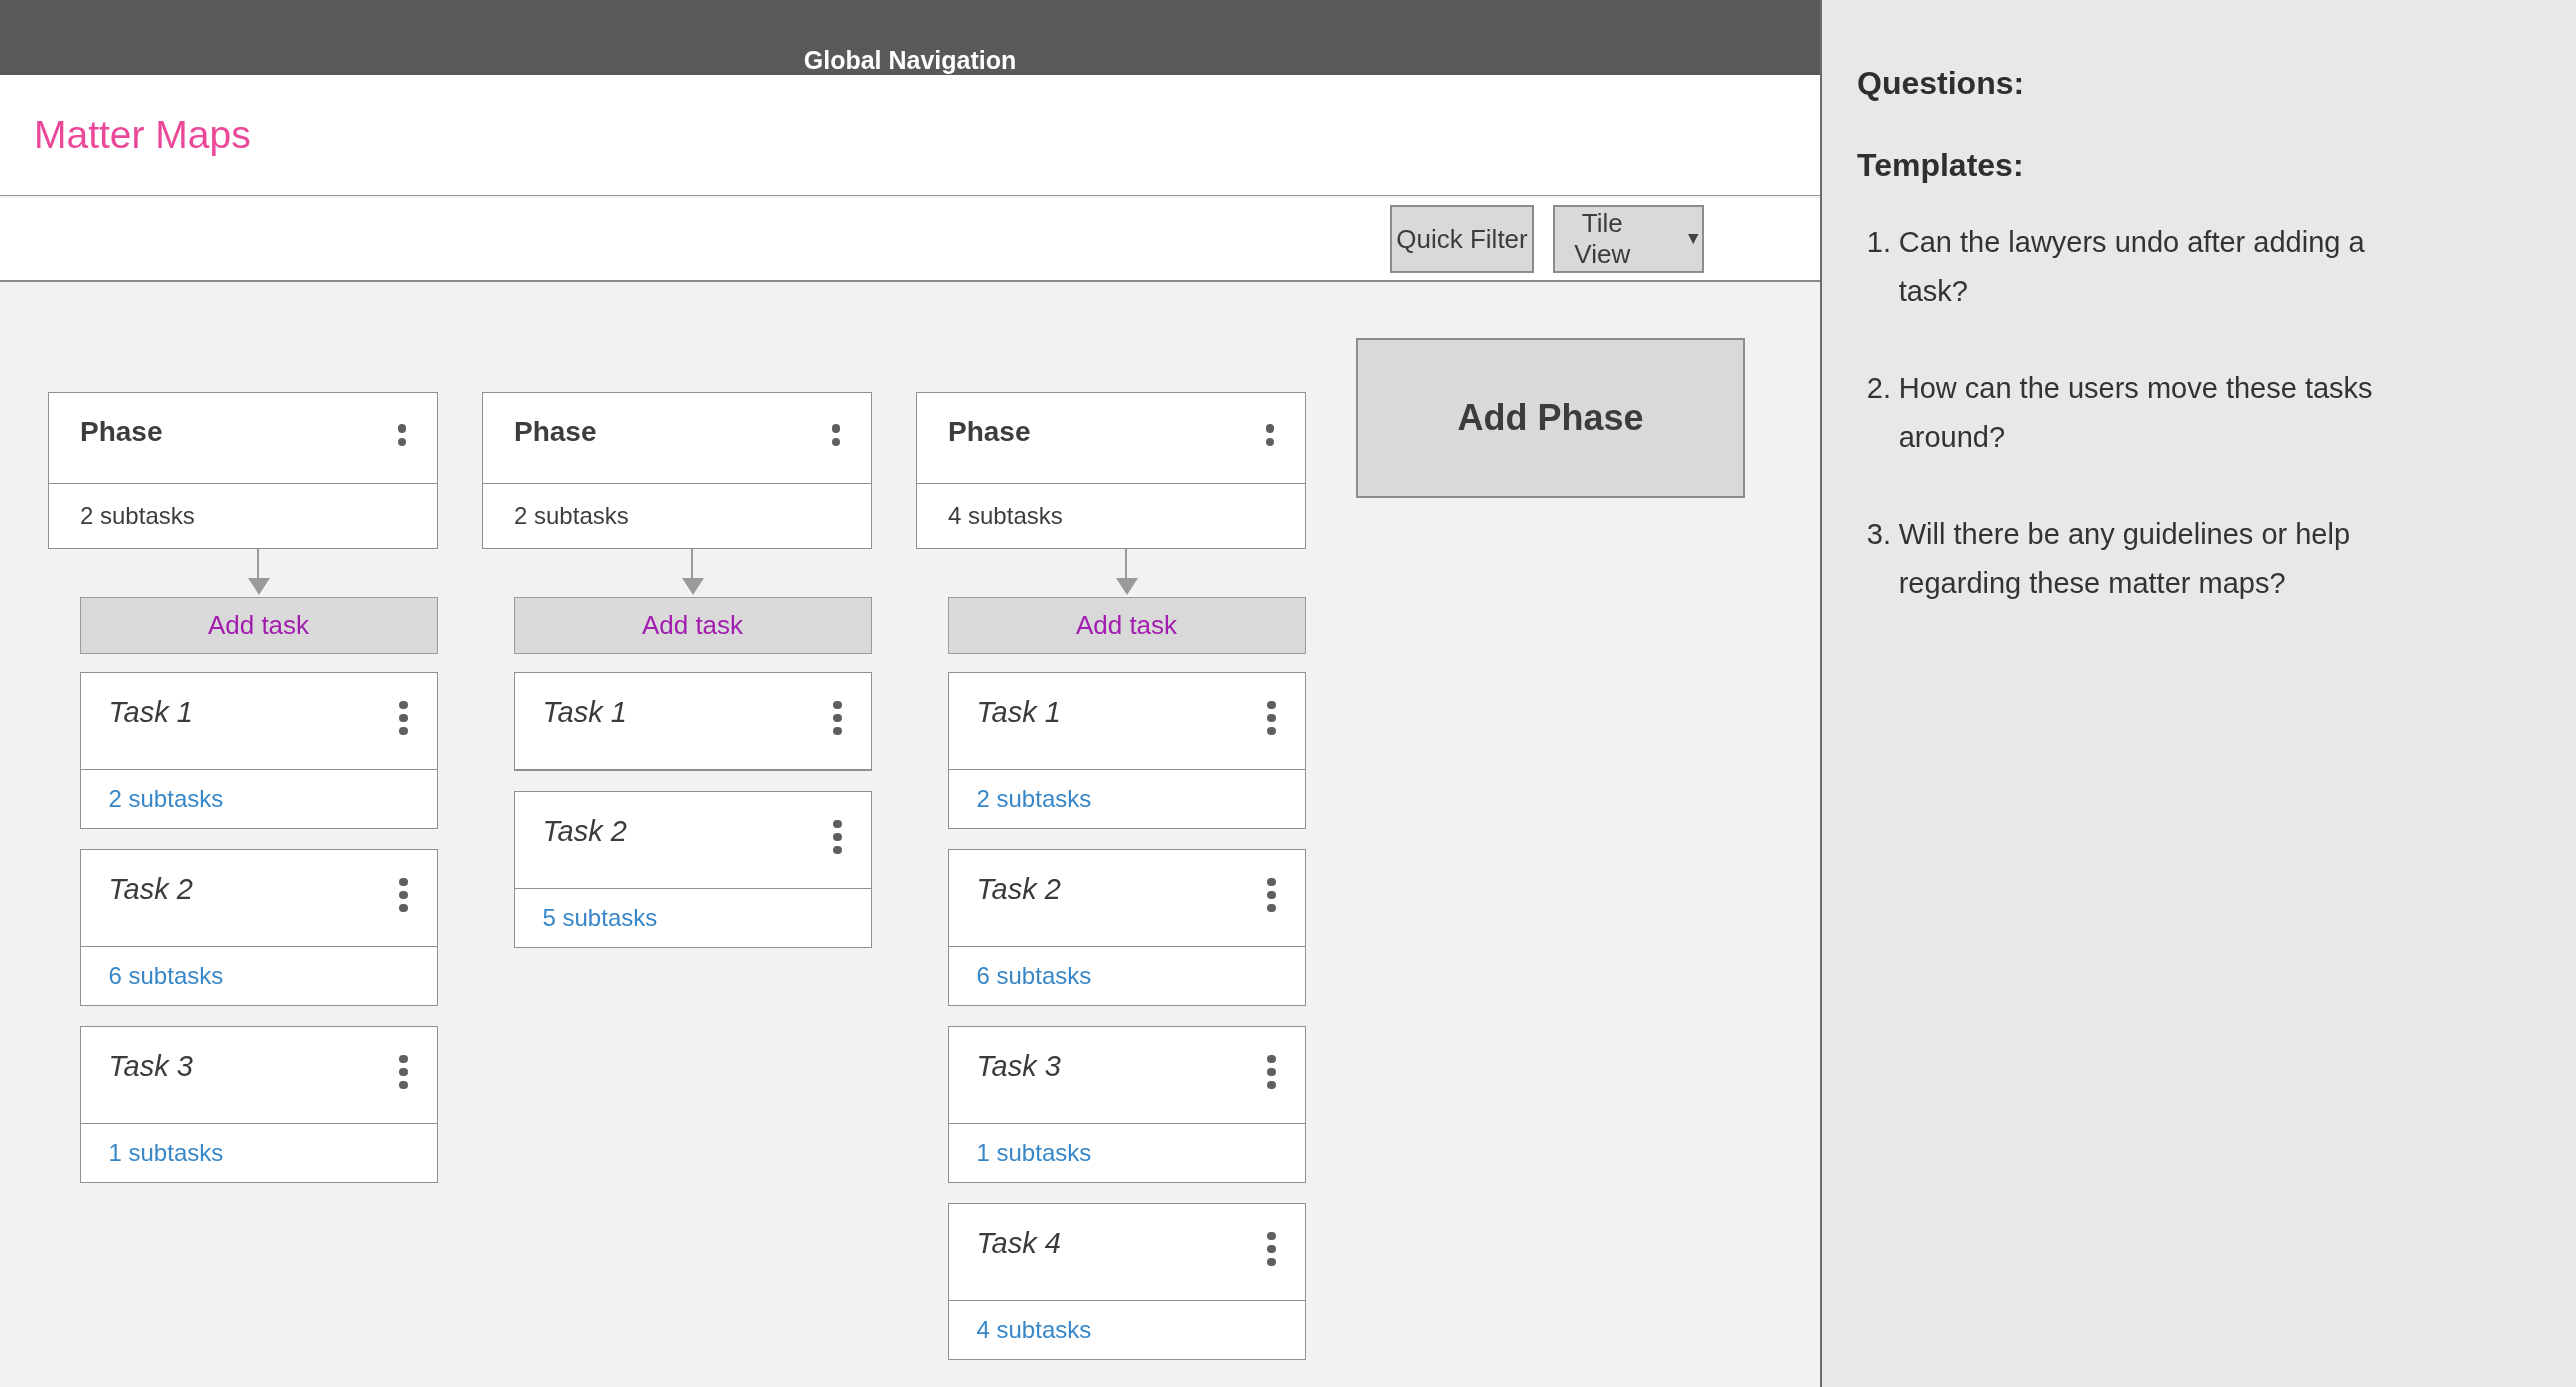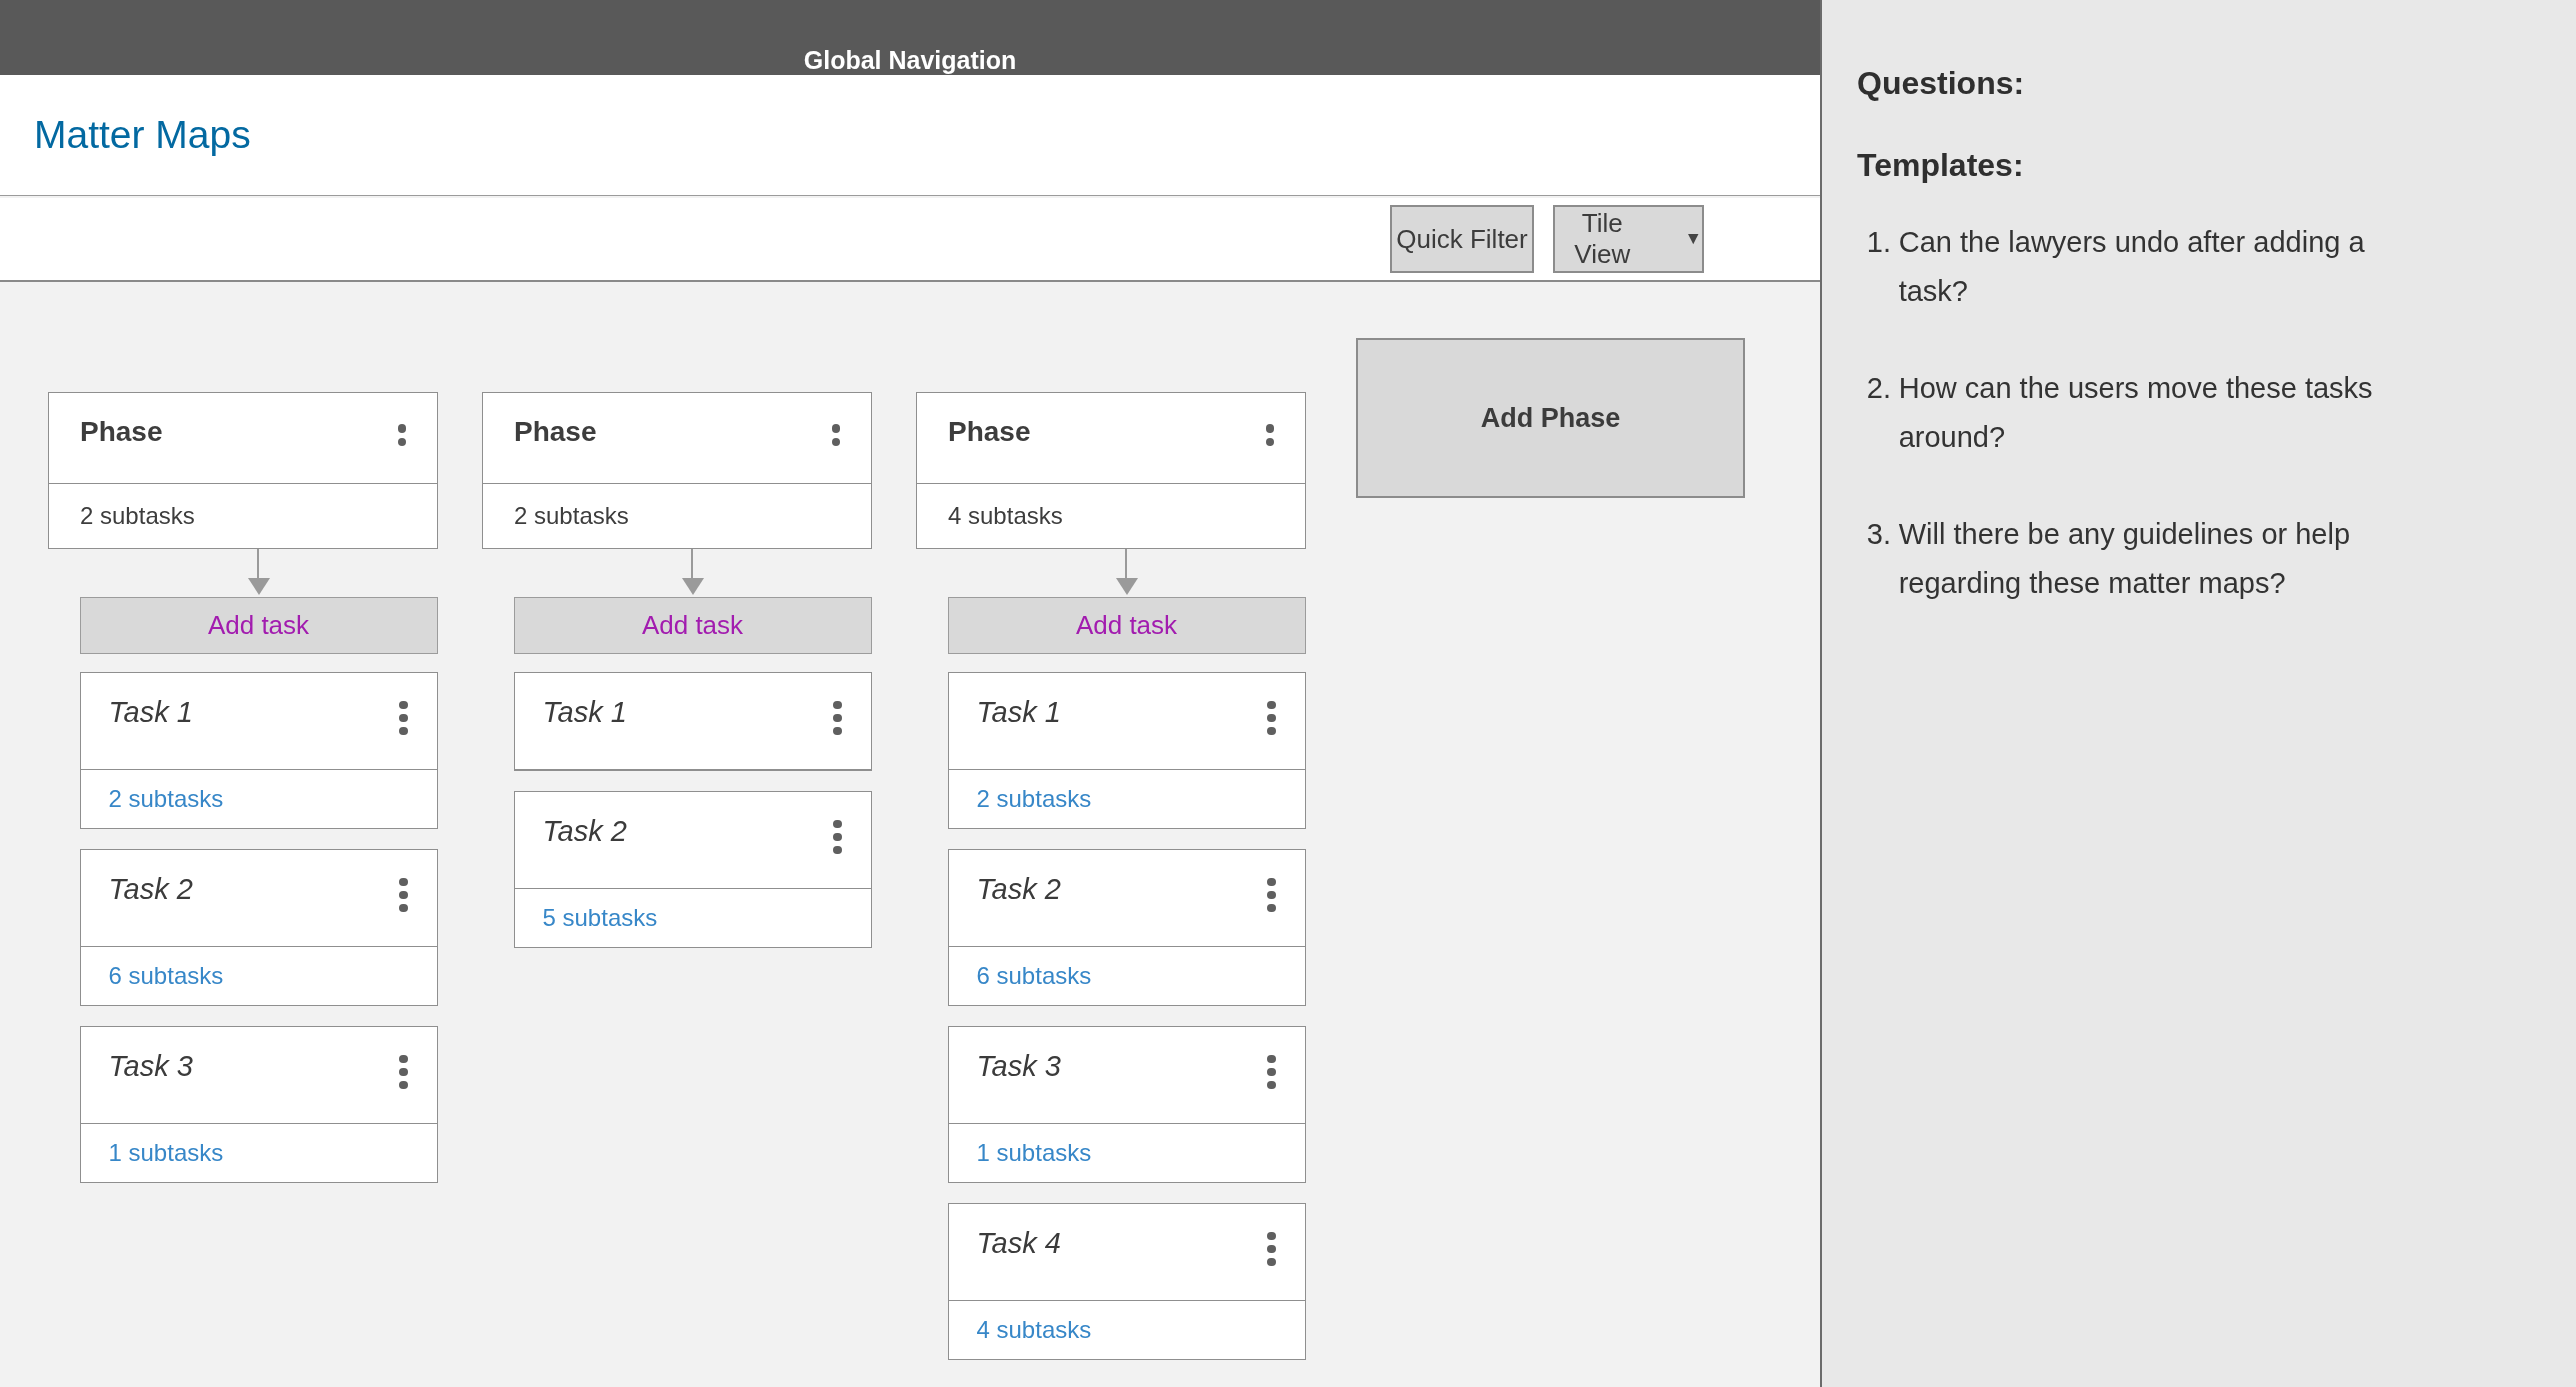--- a/index.html
+++ b/index.html
@@ -20,21 +20,21 @@
     background: #595959; color: #ffffff;
     display: flex; align-items: flex-end; justify-content: center;
     font-size: 25px; font-weight: bold;
   }
   .title-bar {
     position: absolute; left: 0; top: 75px; width: 1820px; height: 121px;
     background: #ffffff; border-bottom: 1.5px solid #9b9b9b;
     display: flex; align-items: center; padding-left: 34px;
   }
   .title-bar h1 {
-    font-size: 39px; font-weight: 300; color: #0369a1; letter-spacing: 0px;
+    font-size: 39px; font-weight: 300; color: #ec4899; letter-spacing: 0px;
   }
   .toolbar {
     position: absolute; left: 0; top: 198px; width: 1820px; height: 84px;
     background: #ffffff; border-bottom: 2.3px solid #8a8a8a;
     display: flex; align-items: center; justify-content: flex-end;
     gap: 19px; padding-right: 116px;
   }
   .btn {
     height: 68px; background: #d9d9d9; border: 2.3px solid #8c8c8c;
     font-size: 26px; color: #3c3c3c;
@@ -76,21 +76,21 @@
   .task-card { width: 358px; margin-top: 20px; background: #fff; border: 1.5px solid #8f8f8f; }
   .tasks .task-card:first-child { margin-top: 17.7px; }
   .task-header { position: relative; height: 97px; border-bottom: 1.5px solid #8f8f8f; font-style: italic; }
   .task-title { position: absolute; left: 28px; top: 23px; font-size: 29px; color: #3b3b3b; }
   .task-sub { height: 58px; display: flex; align-items: center; padding-left: 28px; }
   .task-sub a { font-size: 24px; color: #3787c8; text-decoration: none; cursor: pointer; }
 
   .add-phase {
     position: absolute; left: 1356px; top: 338px; width: 389px; height: 160px;
     background: #d9d9d9; border: 2.3px solid #8c8c8c;
-    font-size: 27px; font-weight: bold; color: #3c3c3c; font-family: inherit;
+    font-size: 36px; font-weight: bold; color: #3c3c3c; font-family: inherit;
     display: flex; align-items: center; justify-content: center; cursor: pointer;
   }
 
   
   .sidebar {
     position: absolute; left: 1820px; top: 0; width: 756px; height: 1388px;
     background: #e8e8e8; border-left: 2.3px solid #6b6b6b;
     padding: 65px 46px 0 35px;
   }
   .sidebar h2 { font-size: 32px; font-weight: bold; color: #2f2f2f; }

